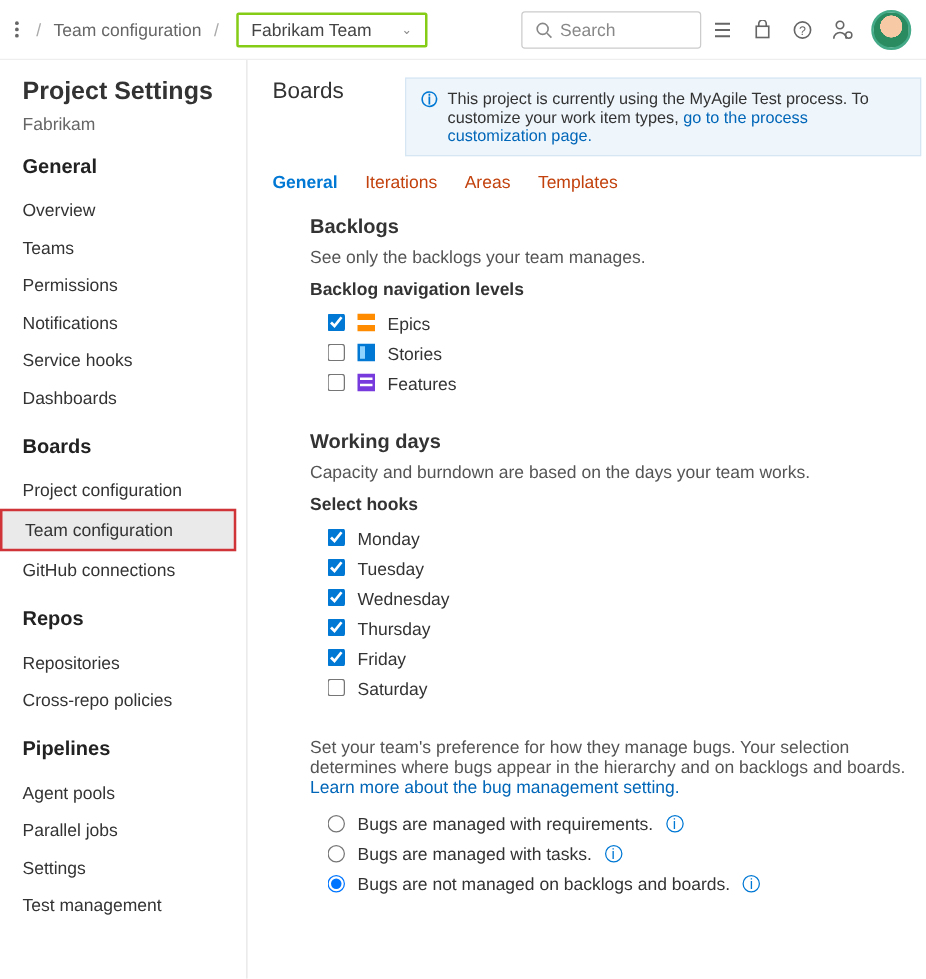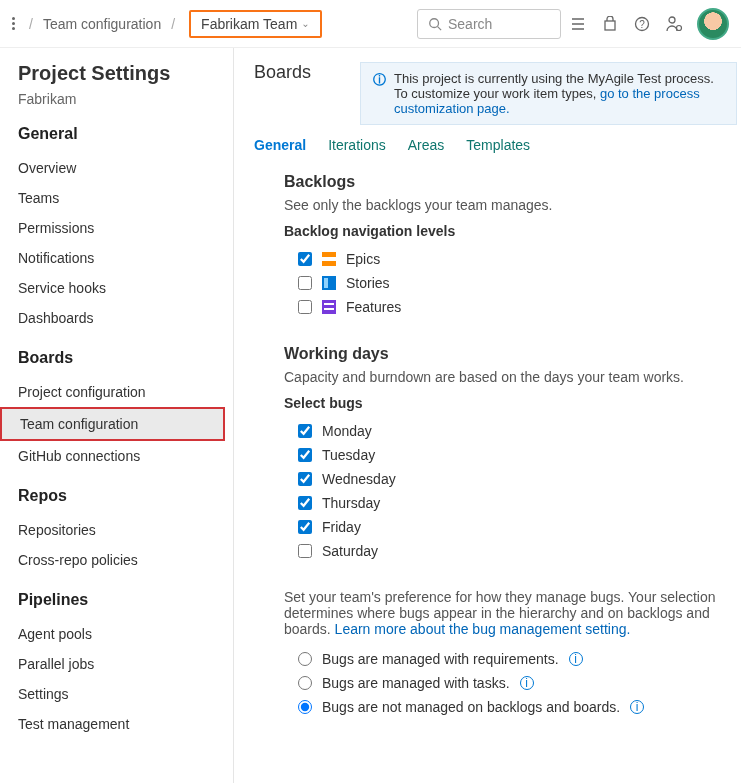--- a/index.html
+++ b/index.html
@@ -24,28 +24,28 @@
     display: flex;
     align-items: center;
     gap: 4px;
     color: #666;
     font-size: 14px;
   }
   .breadcrumb .sep { color: #aaa; padding: 0 6px; }
   .breadcrumb .dots { color: #666; letter-spacing: 0; display:inline-flex; flex-direction:column; gap:2px; padding-right:4px;}
   .breadcrumb .dots span{ width:3px; height:3px; background:#666; border-radius:50%; display:block;}
   .team-dropdown {
-    border: 2px solid #f97316;
+    border: 2px solid #84cc16;
     padding: 4px 10px;
     margin-left: 4px;
     border-radius: 2px;
     color: #444;
     display:flex;
     align-items:center;
-    gap:4px;
+    gap:24px;
   }
   .chev { font-size: 10px; color:#888; }
   .search-box {
     margin-left: auto;
     display:flex;
     align-items:center;
     border:1px solid #ccc;
     border-radius:3px;
     padding:4px 10px;
     color:#888;
@@ -57,21 +57,21 @@
   .top-icons { display:flex; align-items:center; gap:14px; color:#666; }
   .top-icons .ico { width:18px; height:18px; display:flex; align-items:center; justify-content:center; }
   .avatar {
     width:32px; height:32px; border-radius:50%;
     background: radial-gradient(circle at 50% 40%, #f7c9a5 0 40%, #2a8a60 41% 100%);
     border:2px solid #4a8; overflow:hidden; position:relative;
   }
   
   .layout { display:flex; height: calc(100% - 48px); }
   .sidebar {
-    width: 234px;
+    width: 198px;
     border-right: 1px solid #e5e5e5;
     padding: 14px 0 14px 18px;
     overflow-y: auto;
     position:relative;
   }
   .sidebar::-webkit-scrollbar { width:8px; }
   .sidebar::-webkit-scrollbar-thumb { background:#c8c8c8; border-radius:4px; }
   .sidebar h2 { font-size:20px; font-weight:600; margin-bottom:6px; }
   .sidebar .proj { color:#666; font-size:14px; margin-bottom:18px; }
   .sidebar .section-title { font-size:16px; font-weight:600; margin:16px 0 10px; color:#222; }
@@ -94,26 +94,26 @@
     padding:8px 12px;
     font-size:13px;
     display:flex;
     gap:8px;
     margin-bottom:12px;
     margin-right:4px;
   }
   .info-banner .icon { color:#0078d4; font-weight:bold; }
   .info-banner a { color:#0066b8; text-decoration:none; }
   .tabs { display:flex; gap:22px; margin-bottom:14px; font-size:14px; }
-  .tabs .tab { color:#0f766e; cursor:pointer; padding-bottom:6px; }
+  .tabs .tab { color:#c2410c; cursor:pointer; padding-bottom:6px; }
   .tabs .tab.active { color:#0078d4; font-weight:600; }
   .section h3 { font-size:16px; font-weight:600; margin-top:10px; margin-bottom:6px; }
   .section p { color:#555; font-size:14px; margin-bottom:10px; }
   .section .sub { font-weight:600; font-size:14px; margin-bottom:8px; }
-  .check-row { display:flex; align-items:center; gap:10px; padding:4px 0 4px 14px; font-size:14px; color:#333; }
+  .check-row { display:flex; gap:10px; padding:4px 0 4px 14px; font-size:14px; color:#333; }
   .check-row input[type=checkbox]{ width:14px; height:14px; accent-color:#0078d4; }
   .radio-row { display:flex; align-items:center; gap:10px; padding:4px 0 4px 14px; font-size:14px; color:#333; }
   .radio-row input[type=radio]{ width:14px; height:14px; }
   .info-ico { color:#0078d4; font-size:12px; border:1px solid #0078d4; border-radius:50%; width:14px; height:14px; display:inline-flex; align-items:center; justify-content:center; }
   .wi-icon { width:14px; height:14px; display:inline-block; }
   .wi-epic { background:linear-gradient(to bottom,#ff8c00 0 33%,#fff 33% 66%,#ff8c00 66% 100%); }
   .wi-feature { background: #773adc; position:relative; }
   .wi-feature::before, .wi-feature::after { content:""; position:absolute; background:#fff; }
   .wi-feature::before { top:3px; left:2px; width:10px; height:2px; }
   .wi-feature::after { top:8px; left:2px; width:10px; height:2px; }
@@ -250,21 +250,21 @@
         <div class="check-row">
           <input type="checkbox" style="">
           <span class="wi-icon wi-feature"></span>
           <span>Features</span>
         </div>
       </div>
 
       <div class="section">
         <h3>Working days</h3>
         <p>Capacity and burndown are based on the days your team works.</p>
-        <div class="sub">Select bugs</div>
+        <div class="sub">Select hooks</div>
         <div class="check-row">
             <input type="checkbox" checked="" style="">
             <span>Monday</span>
           </div>
         <div class="check-row">
             <input type="checkbox" checked="" style="">
             <span>Tuesday</span>
           </div>
         <div class="check-row">
             <input type="checkbox" checked="" style="">

